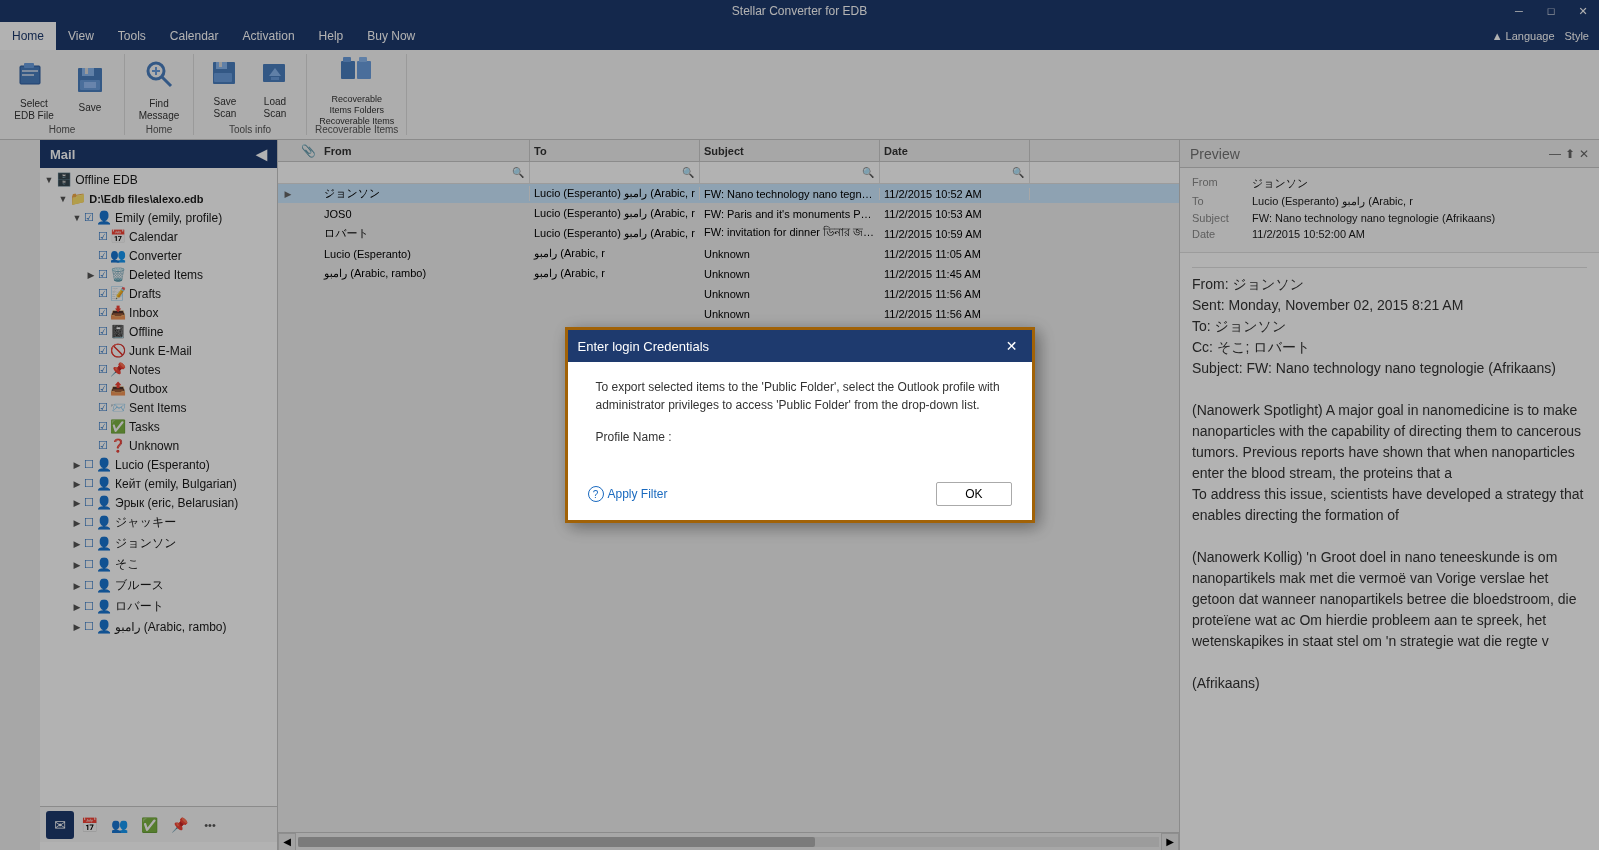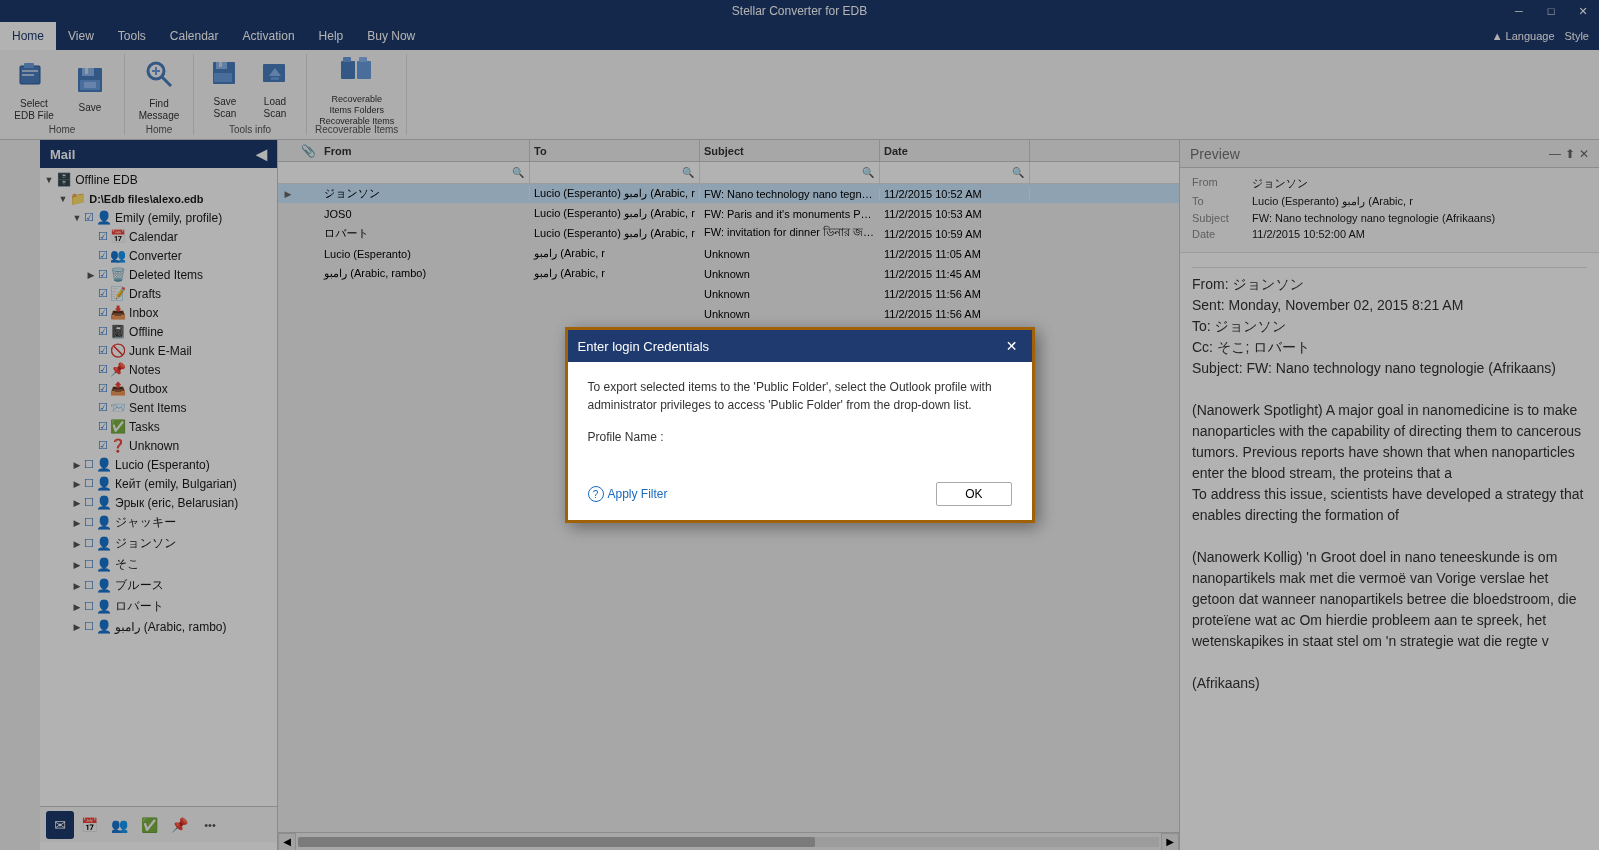--- a/index.html
+++ b/index.html
@@ -305,21 +305,21 @@
     #modal-close {
       cursor: pointer;
       font-size: 14px;
       width: 20px;
       height: 20px;
       display: flex;
       align-items: center;
       justify-content: center;
     }
     #modal-body {
-      padding: 16px 20px;
+      padding: 16px 28px;
     }
     #modal-desc {
       font-size: 12px;
       color: #333;
       margin-bottom: 16px;
       line-height: 1.5;
     }
     .modal-field-row {
       display: flex;
       align-items: center;

